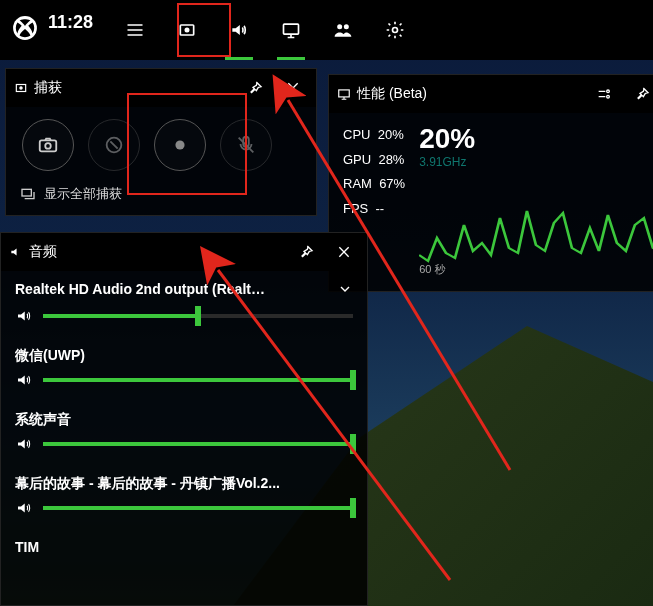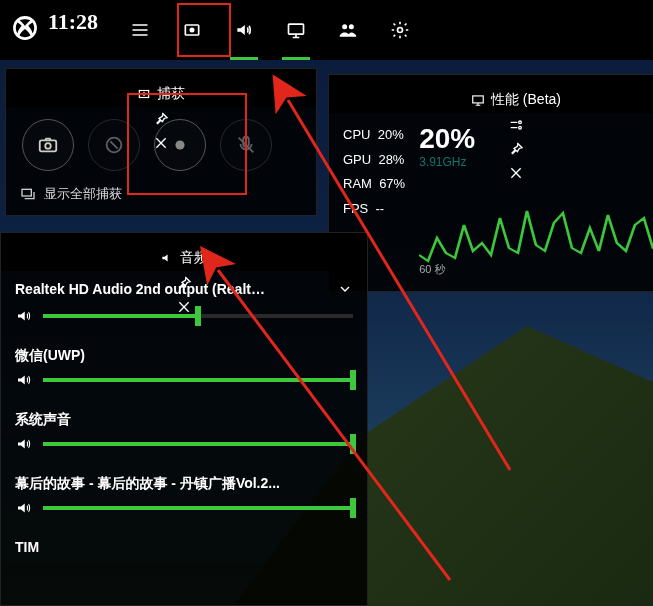--- a/index.html
+++ b/index.html
@@ -25,21 +25,21 @@
     position: relative;
     z-index: 10;
     display: flex;
     align-items: center;
     height: 60px;
     background: #000;
     padding: 0 12px;
     gap: 4px;
   }
   .xbox-logo svg { width: 26px; height: 26px; }
-  .clock { font-size: 22px; font-weight: 600; margin: 0 14px 16px 6px; font-family: Liberation Serif, serif; }
+  .clock { font-size: 18px; font-weight: 600; margin: 0 14px 16px 6px; }
   .topbar-icon {
     width: 48px; height: 60px;
     display: flex; align-items: center; justify-content: center;
     position: relative;
     color: #ddd;
   }
   .topbar-icon svg { width: 20px; height: 20px; }
   .topbar-icon.underline::after {
     content: "";
     position: absolute;
@@ -57,21 +57,20 @@
     position: absolute;
     background: rgba(0,0,0,0.85);
     border: 1px solid #222;
     z-index: 5;
   }
   .panel-header {
     display: flex; align-items: center;
     height: 38px; padding: 16px 8px;
     gap: 8px;
     background: #000;
-    flex-direction: column;
   }
   .panel-header .title { flex: 1; font-size: 14px; display:flex; align-items:center; gap:6px;}
   .panel-header .hbtn {
     width: 30px; height: 30px;
     display: flex; align-items: center; justify-content: center;
     color: #ddd;
   }
   .panel-header .hbtn svg { width: 16px; height: 16px; }
   
   .capture { left: 5px; top: 68px; width: 312px; }

